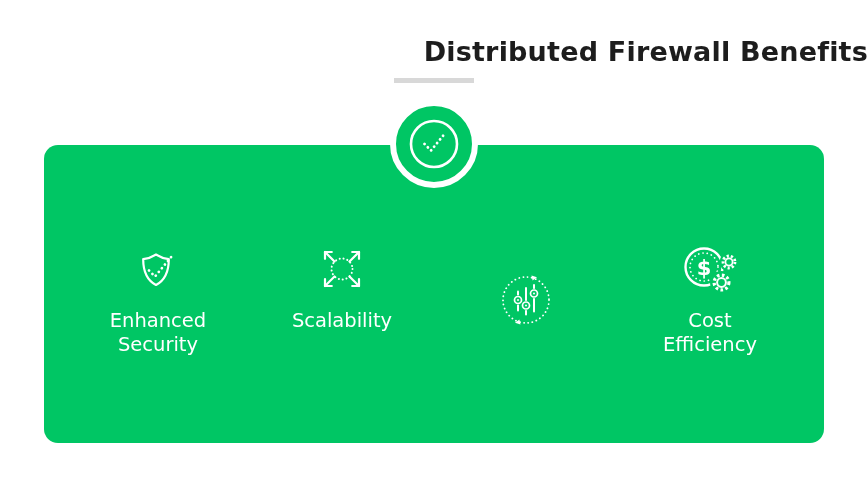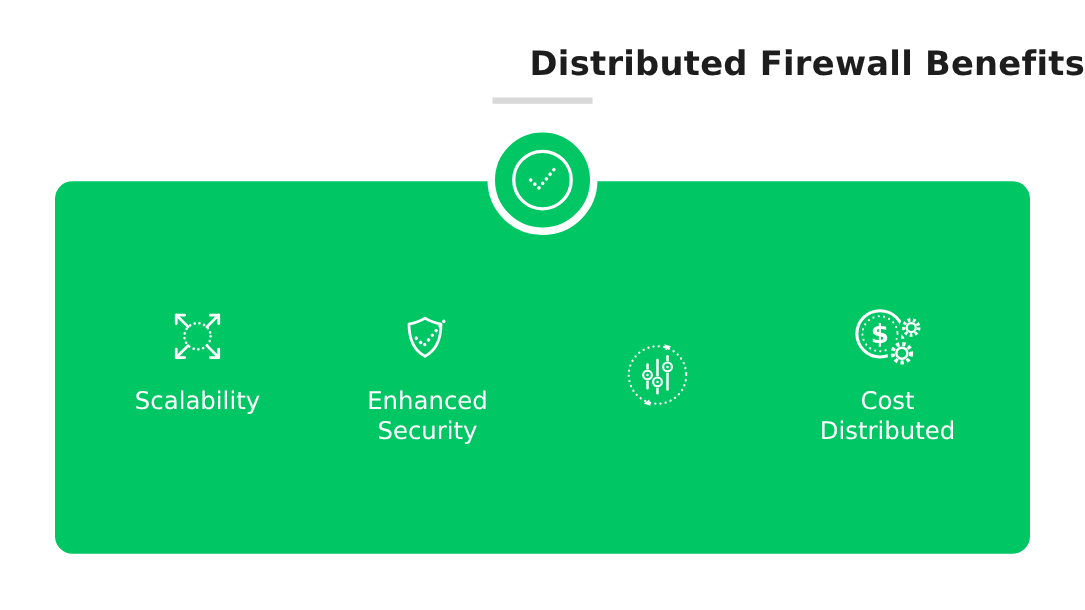--- a/index.html
+++ b/index.html
@@ -95,44 +95,44 @@
         <circle cx="38" cy="38" r="23" stroke="#ffffff" stroke-width="2.6"></circle>
         <path d="M28.5 38 L35 44.5 L48.5 28" stroke="#ffffff" stroke-width="2.8" stroke-linecap="round" stroke-linejoin="round" stroke-dasharray="0.1 4.6"></path>
       </svg>
     </span>
   </div>
 
   <div class="panel">
 
     <div class="benefit">
       <div class="icon-wrap">
+        <svg width="56" height="56" viewBox="0 0 56 56" fill="none" stroke="#ffffff" stroke-linecap="round" stroke-linejoin="round">
+          <path d="M26 13.5 C22.5 15.8 17.8 17.5 13.2 18.2 C13.2 29.5 16.6 39 26 44 C35.4 39 38.8 29.5 38.8 18.2 C34.2 17.5 29.5 15.8 26 13.5 Z" stroke-width="2.2"></path>
+          <path d="M19 29.5 L25 35.5 L44 12.5" stroke-width="2.7" stroke-dasharray="0.1 4.7"></path>
+        </svg>
+      </div>
+      <div class="benefit-label">Enhanced
+Security</div>
+    </div>
+
+    <div class="benefit">
+      <div class="icon-wrap">
         <svg width="56" height="56" viewBox="0 0 56 56" fill="none" stroke="#ffffff" stroke-linecap="round" stroke-linejoin="round" stroke-width="2.2">
           <circle cx="28" cy="28" r="10.5" stroke-width="2" stroke-dasharray="0.1 3.8"></circle>
           <path d="M20.5 20.5 L11 11"></path>
             <path d="M11 17.8 L11 11 L17.8 11"></path>
           <path d="M35.5 20.5 L45 11"></path>
             <path d="M38.2 11 L45 11 L45 17.8"></path>
           <path d="M20.5 35.5 L11 45"></path>
             <path d="M11 38.2 L11 45 L17.8 45"></path>
           <path d="M35.5 35.5 L45 45"></path>
             <path d="M45 38.2 L45 45 L38.2 45"></path>
         </svg>
       </div>
       <div class="benefit-label">Scalability</div>
-    </div>
-
-    <div class="benefit">
-      <div class="icon-wrap">
-        <svg width="56" height="56" viewBox="0 0 56 56" fill="none" stroke="#ffffff" stroke-linecap="round" stroke-linejoin="round">
-          <path d="M26 13.5 C22.5 15.8 17.8 17.5 13.2 18.2 C13.2 29.5 16.6 39 26 44 C35.4 39 38.8 29.5 38.8 18.2 C34.2 17.5 29.5 15.8 26 13.5 Z" stroke-width="2.2"></path>
-          <path d="M19 29.5 L25 35.5 L44 12.5" stroke-width="2.7" stroke-dasharray="0.1 4.7"></path>
-        </svg>
-      </div>
-      <div class="benefit-label">Enhanced
-Security</div>
     </div>
 
     <div class="benefit">
       <div class="icon-wrap">
         <svg width="56" height="56" viewBox="0 0 56 56" fill="none">
           <circle cx="28" cy="28" r="23" stroke="#ffffff" stroke-width="1.8" stroke-linecap="round" stroke-dasharray="0.1 4.1"></circle>
           <path d="M33.5 3.4 L39 5.2 L34.6 8.4 Z" fill="#ffffff"></path>
           <path d="M22.5 52.6 L17 50.8 L21.4 47.6 Z" fill="#ffffff"></path>
           <g stroke="#ffffff" stroke-width="2" stroke-linecap="round">
             <path d="M20 19.5 L20 38.5"></path>
@@ -166,17 +166,17 @@
             <circle cx="49" cy="21" r="3.6" stroke="#ffffff" stroke-width="1.8"></circle>
           </g>
           <g>
             <circle cx="41.5" cy="41.5" r="11.5" fill="#00c664"></circle>
             <circle cx="41.5" cy="41.5" r="7.4" stroke="#ffffff" stroke-width="3.2" stroke-dasharray="2.6 2.4"></circle>
             <circle cx="41.5" cy="41.5" r="4.4" stroke="#ffffff" stroke-width="2"></circle>
           </g>
         </svg>
       </div>
       <div class="benefit-label">Cost
-Distributed</div>
+Efficiency</div>
     </div>
 
   </div>
 </div>
 
 </body></html>

